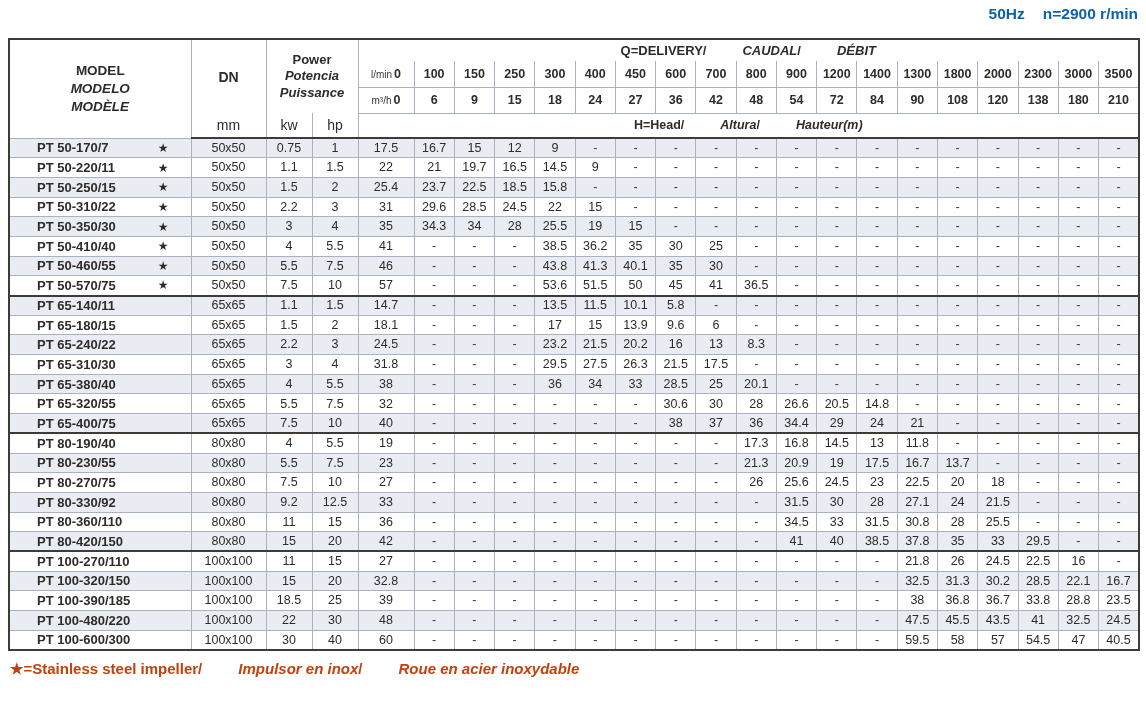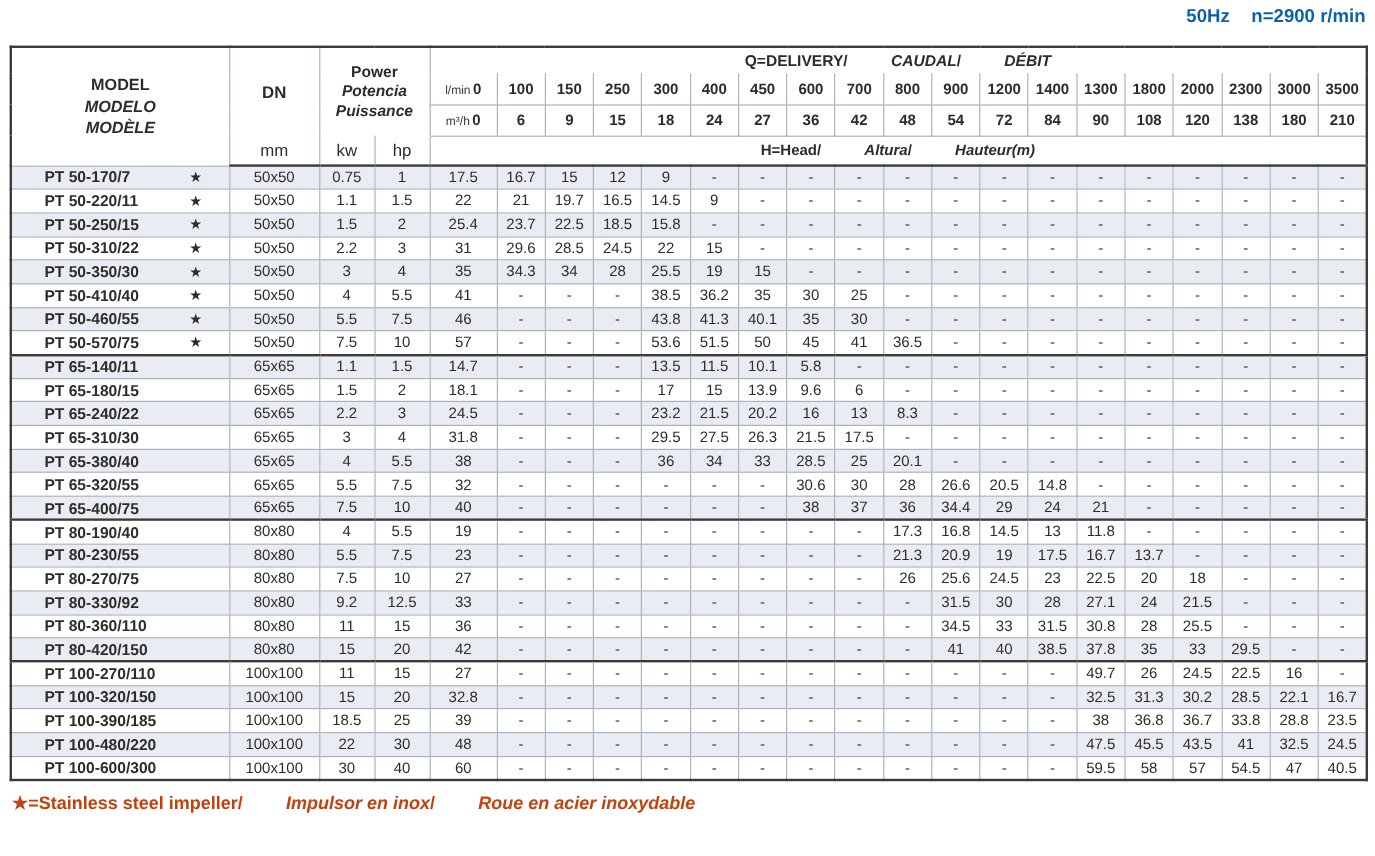--- a/index.html
+++ b/index.html
@@ -797,21 +797,21 @@
         <td class="dash">-</td>
         <td class="dash">-</td>
         <td class="dash">-</td>
         <td class="dash">-</td>
         <td class="dash">-</td>
         <td class="dash">-</td>
         <td class="dash">-</td>
         <td class="dash">-</td>
         <td class="dash">-</td>
         <td class="dash">-</td>
-        <td>49.7</td>
+        <td>21.8</td>
         <td>26</td>
         <td>24.5</td>
         <td>22.5</td>
         <td>16</td>
         <td class="dash">-</td>
       </tr>
       <tr class="alt">
         <td class="model-cell">
           <div class="mwrap">
             <span class="mname">PT 100-320/150</span>

